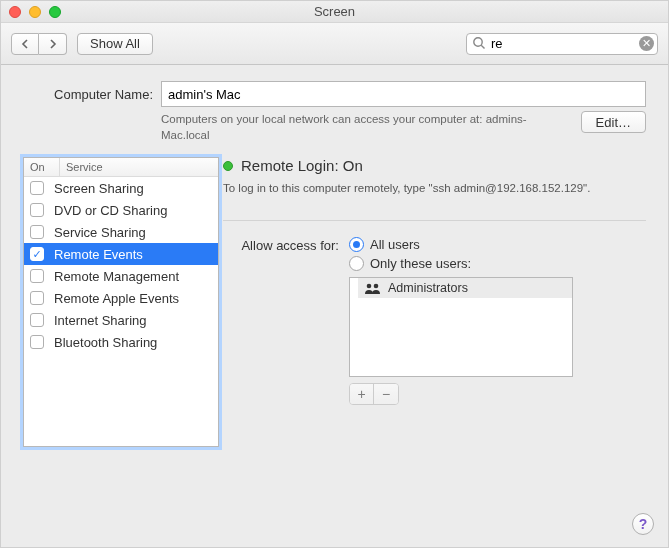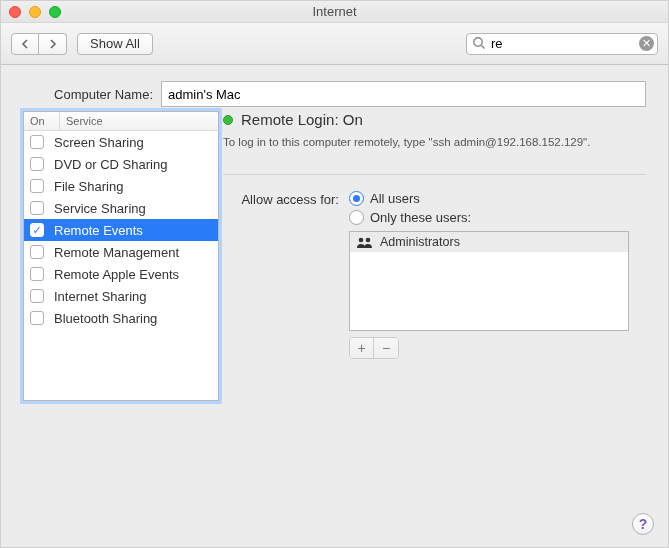--- a/index.html
+++ b/index.html
@@ -130,22 +130,22 @@
   .radio { display:flex; align-items:center; gap:6px; }
   .radio-circle {
     width:15px; height:15px; border-radius:50%;
     border:1px solid #a5a5a5; background:#fff;
     display:flex; align-items:center; justify-content:center;
   }
   .radio-circle.on { border-color:#2a7bf6;}
   .radio-circle.on::after { content:""; width:7px; height:7px; border-radius:50%; background:#2a7bf6;}
   .userlist {
     margin-top:6px; margin-left:126px;
-    width:280px; height:100px;
-    border:1px solid #b8b8b8; background:#fff;
+    width:224px; height:100px;
+    border:1px solid #b8b8b8; background:#fff;padding-left:8px;
   }
   .userlist .urheader { background:#ebebeb; padding:3px 6px; display:flex; align-items:center; gap:6px; font-size:12.5px;}
   .usericon {
     display:inline-flex;
   }
   .addremove {
     margin-left:126px; margin-top:6px; display:flex;
     border:1px solid #b8b8b8; border-radius:4px; overflow:hidden;
     width:fit-content; opacity:0.6;
   }
@@ -165,21 +165,21 @@
 </head>
 <body>
 
 <div class="window">
   <div class="titlebar">
     <div class="traffic">
       <div class="dot red"></div>
       <div class="dot yellow"></div>
       <div class="dot green"></div>
     </div>
-    <div class="title">Internet</div>
+    <div class="title">Screen</div>
   </div>
 
   <div class="toolbar">
     <div class="navgroup">
       <div class="navbtn left">
         <svg width="8" height="10" viewBox="0 0 8 10">
             <path d="M6 1 L2 5 L6 9" stroke="#666" stroke-width="1.6" fill="none"></path>
           </svg>
       </div>
       <div class="navbtn right">
@@ -199,39 +199,39 @@
       <input class="search" value="re" style="">
       <span class="clearicon">✕</span>
     </div>
   </div>
 
   <div class="content">
     <div class="namerow">
       <div class="namelabel">Computer Name:</div>
       <input class="nameinput" value="admin's Mac" style="">
     </div>
+    <div class="hostrow">
+      <div class="hosttext">Computers on your local network can access your computer at: admins-Mac.local</div>
+      <div class="editbtn">Edit…</div>
+    </div>
 
     <div class="panels">
       <div class="leftpanel">
         <div class="lphead">
           <div class="lph-on">On</div>
           <div class="lph-svc">Service</div>
         </div>
         <div id="services-body">
             <div class="svcrow">
               <div class="chk"></div>
               <span class="svclabel">Screen Sharing</span>
             </div>
             <div class="svcrow">
               <div class="chk"></div>
               <span class="svclabel">DVD or CD Sharing</span>
-            </div>
-            <div class="svcrow">
-              <div class="chk"></div>
-              <span class="svclabel">File Sharing</span>
             </div>
             <div class="svcrow">
               <div class="chk"></div>
               <span class="svclabel">Service Sharing</span>
             </div>
             <div class="svcrow selected">
               <div class="chk checked">✓</div>
               <span class="svclabel">Remote Events</span>
             </div>
             <div class="svcrow">

